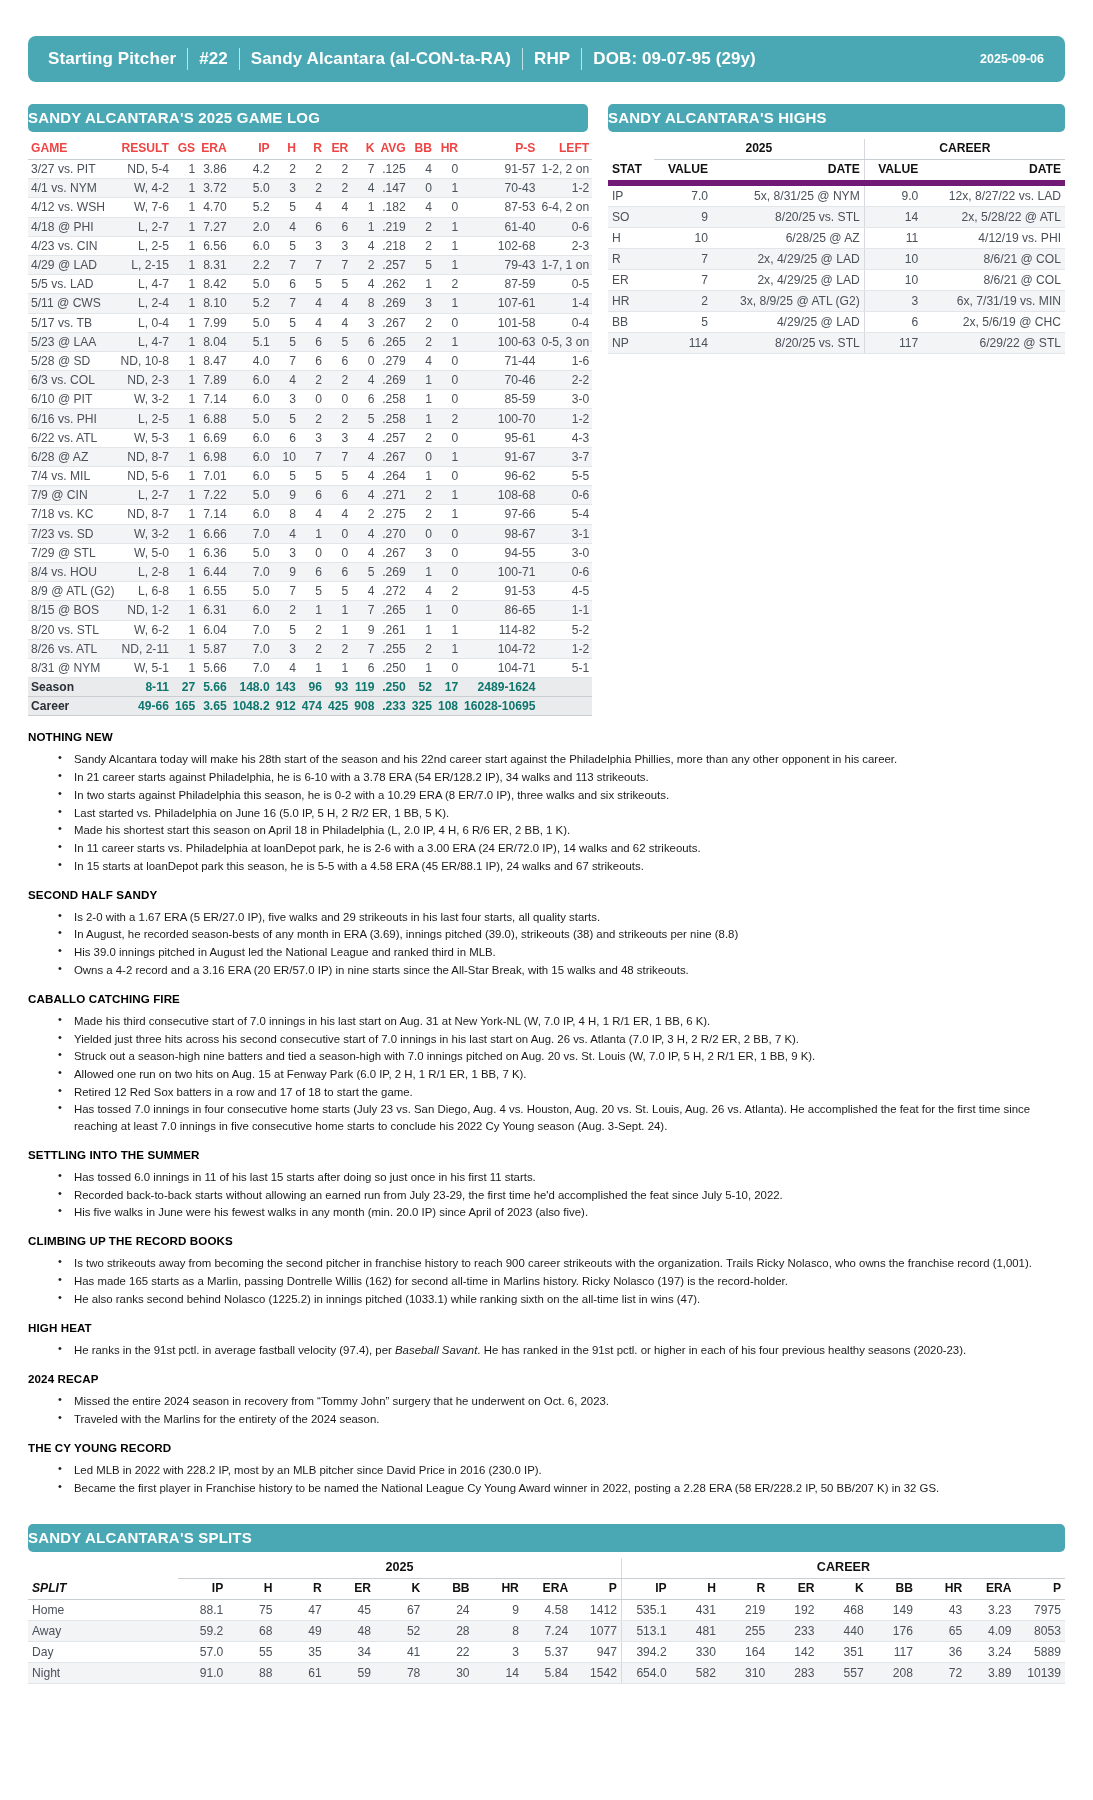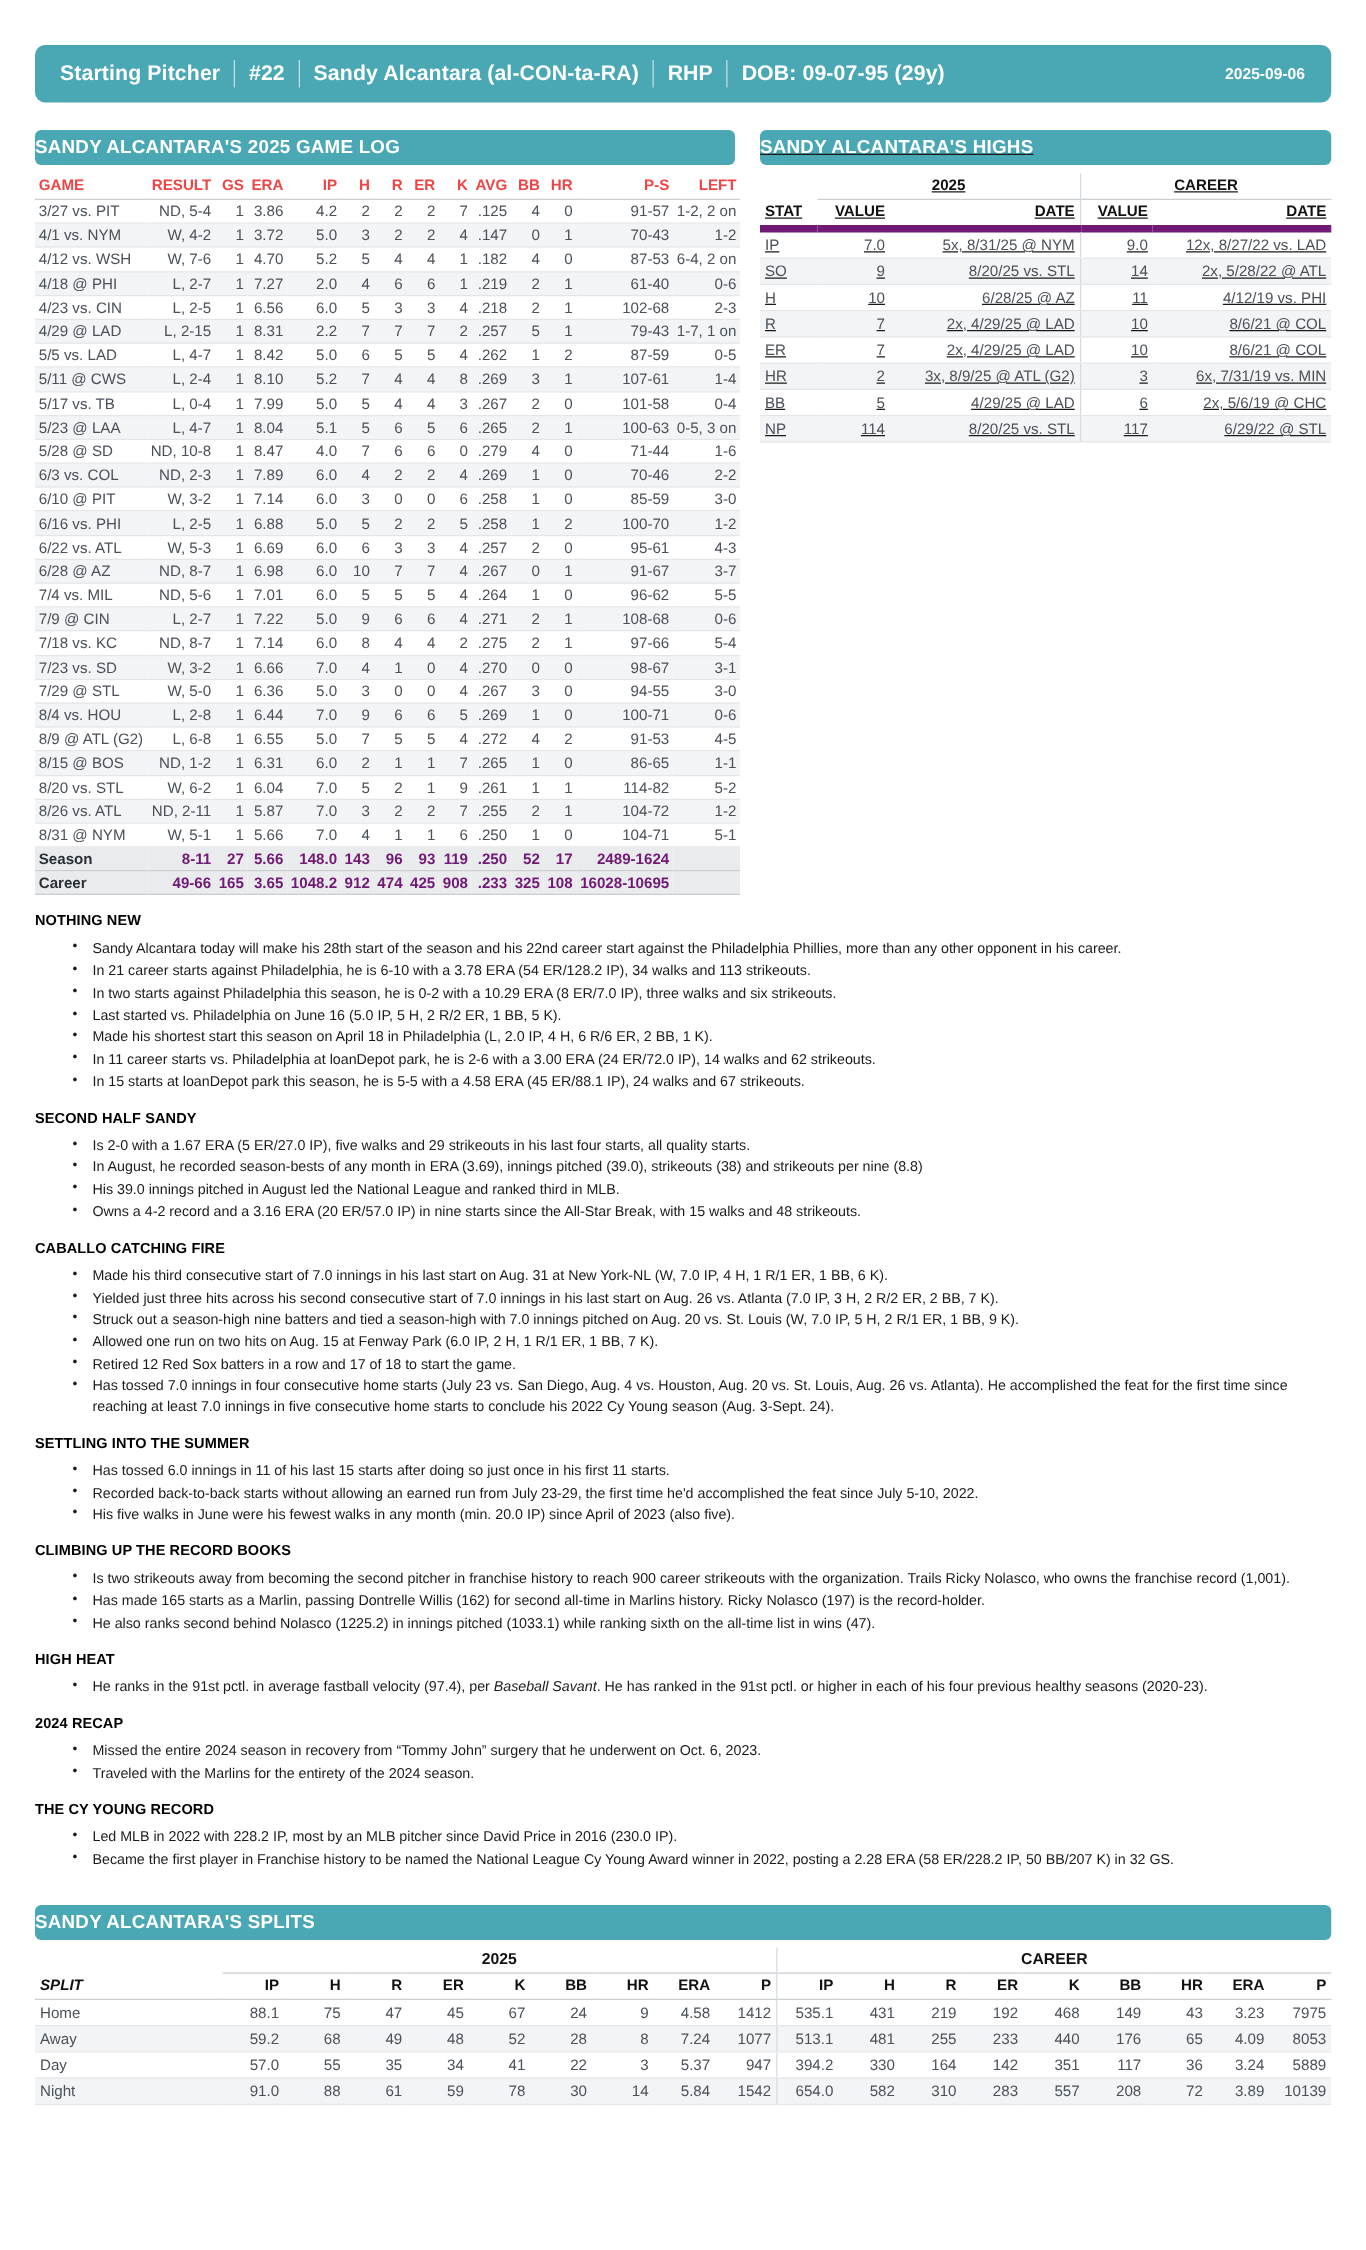--- a/index.html
+++ b/index.html
@@ -41,21 +41,21 @@
   }
 
   
   .tables-row {
     display: flex;
     gap: 20px;
     margin-top: 22px;
     align-items: flex-start;
   }
   .col-left  { width: 560px; flex: 0 0 560px; }
-  .col-right { flex: 1 1 auto; text-decoration: underline; }
+  .col-right { flex: 1 1 auto; }
 
   .panel-title {
     background: #4aa8b5;
     color: #ffffff;
     border-radius: 5px;
     font-size: 15px;
     font-weight: bold;
     letter-spacing: .2px;
     padding: 5px 0 6px;
   }
@@ -76,21 +76,21 @@
   .gamelog th.l, .gamelog td.l { text-align: left; }
   .gamelog td {
     text-align: right;
     padding: 2.1px 3px;
     border-bottom: 1px solid #e3e6e9;
     white-space: nowrap;
   }
   .gamelog tbody tr:nth-child(even) { background: #f3f4f6; }
   .gamelog tr.total td {
     font-weight: bold;
-    color: #701a75;
+    color: #0f766e;
     background: #e9ebed !important;
     border-bottom: 1px solid #c9ced3;
   }
   .gamelog tr.total td.l { color: #2b3036; }
   .w-game  { width: 104px; }
   .w-res   { width: 62px; }
   .w-gs    { width: 22px; }
   .w-era   { width: 34px; }
   .w-ip    { width: 40px; }
   .w-h     { width: 22px; }

